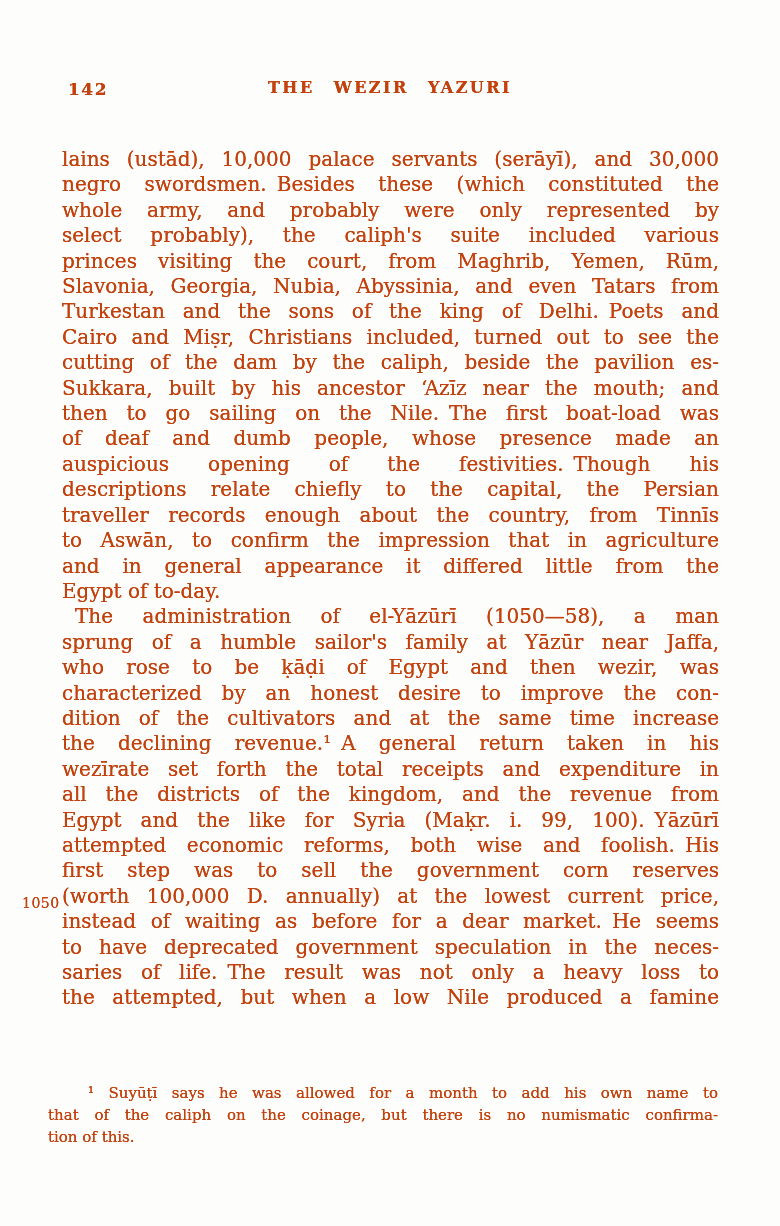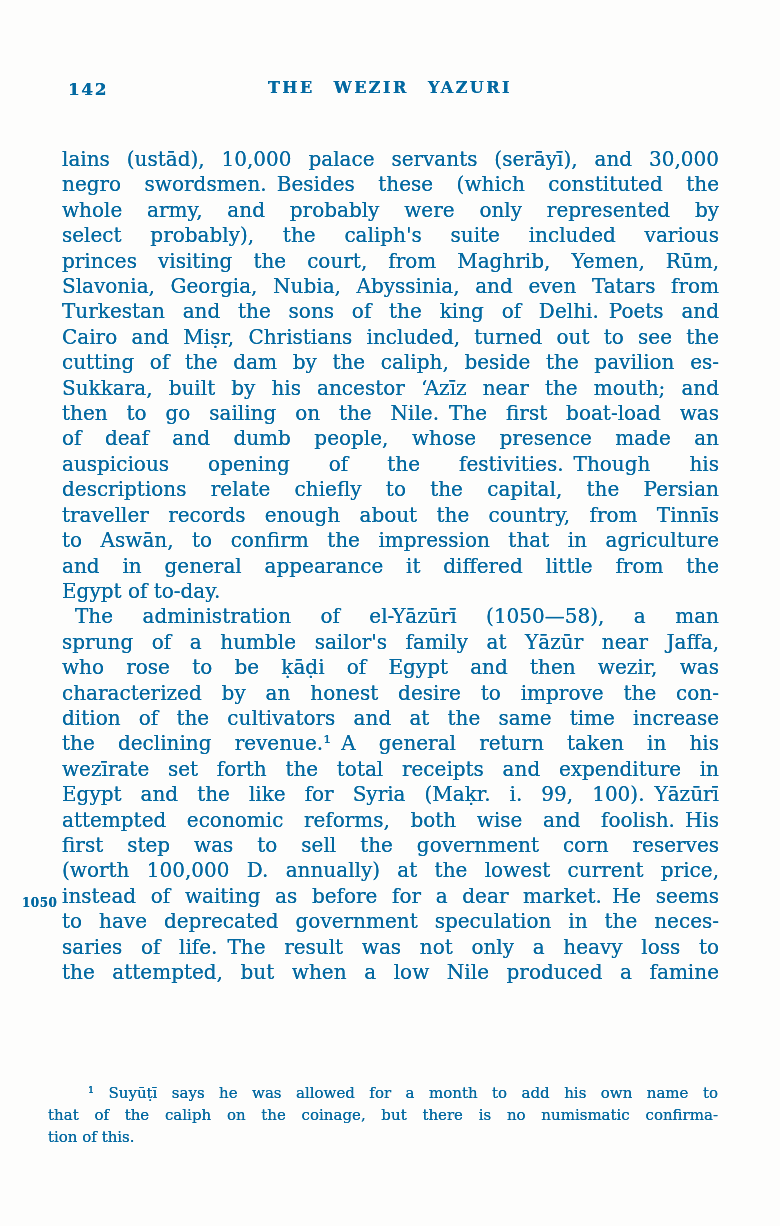--- a/index.html
+++ b/index.html
@@ -1,21 +1,21 @@
 <!DOCTYPE html>
 <html><head>
 <meta charset="utf-8">
 <style>
   html,body { margin:0; padding:0; background:#ffffff; }
   .page {
     position:relative;
     width:780px; height:1226px;
     background:#fdfdfc;
     font-family:"DejaVu Serif","Liberation Serif",serif;
-    color:#0369a1;
+    color:#c2410c;
     overflow:hidden;
     text-shadow:0 0 0.4px currentColor; 
   }
   .header { position:absolute; top:78px; left:62px; right:62px; height:24px; }
   .page-num {
     position:absolute; left:6px; top:1px;
     font-size:17px; font-weight:700; letter-spacing:1.5px;
   }
   .running-head {
     display:block; text-align:center;
@@ -29,21 +29,21 @@
   .tline {
     text-align:justify;
     text-align-last:justify;
     -moz-text-align-last:justify;
     hyphens:none; white-space:normal;
   }
   .tline.endline { text-align-last:left; -moz-text-align-last:left; }
   .tline.indent { text-indent:13px; }
   .margin-note {
     position:absolute; left:-40px; top:744px; width:33px;
-    font-size:12px; font-weight:700; text-align:center; letter-spacing:0.5px;
+    font-size:14px; font-weight:400; text-align:center; letter-spacing:0.5px;
   }
   .footnote {
     position:absolute; top:1082px; left:48px; width:670px;
     font-size:15px; line-height:22px;
   }
   .footnote .tline.indent { text-indent:40px; }
 </style>
 </head>
 <body>
 
@@ -76,20 +76,21 @@
         <div class="tline endline">Egypt of to-day.</div>
       </div>
     <div class="para">
         <div class="tline indent">The administration of el-Yāzūrī (1050—58), a man</div>
         <div class="tline">sprung of a humble sailor's family at Yāzūr near Jaffa,</div>
         <div class="tline">who rose to be ḳāḍi of Egypt and then wezir, was</div>
         <div class="tline">characterized by an honest desire to improve the con-</div>
         <div class="tline">dition of the cultivators and at the same time increase</div>
         <div class="tline">the declining revenue.¹ A general return taken in his</div>
         <div class="tline">wezīrate set forth the total receipts and expenditure in</div>
+        <div class="tline">all the districts of the kingdom, and the revenue from</div>
         <div class="tline">Egypt and the like for Syria (Maḳr. i. 99, 100). Yāzūrī</div>
         <div class="tline">attempted economic reforms, both wise and foolish. His</div>
         <div class="tline">first step was to sell the government corn reserves</div>
         <div class="tline">(worth 100,000 D. annually) at the lowest current price,</div>
         <div class="tline">instead of waiting as before for a dear market. He seems</div>
         <div class="tline">to have deprecated government speculation in the neces-</div>
         <div class="tline">saries of life. The result was not only a heavy loss to</div>
         <div class="tline">the attempted, but when a low Nile produced a famine</div>
       </div>
     <div class="margin-note" style="top: 744px;">1050</div>

